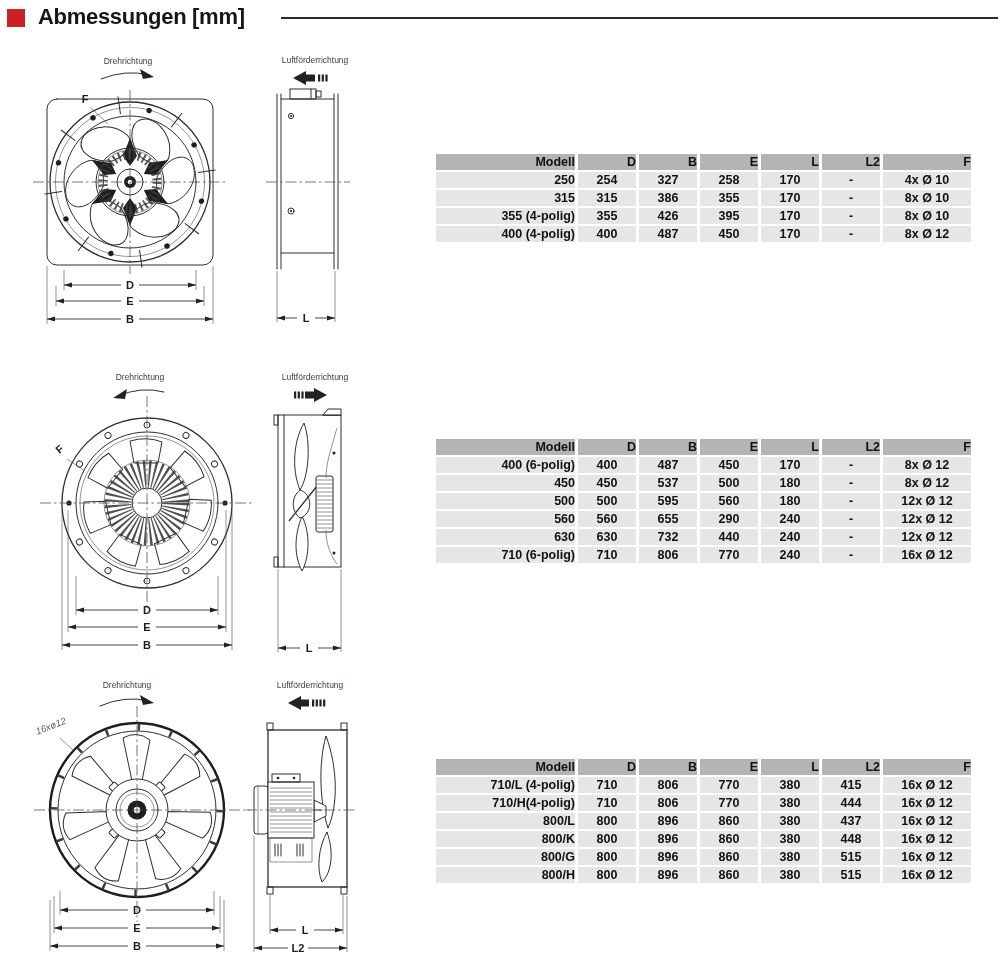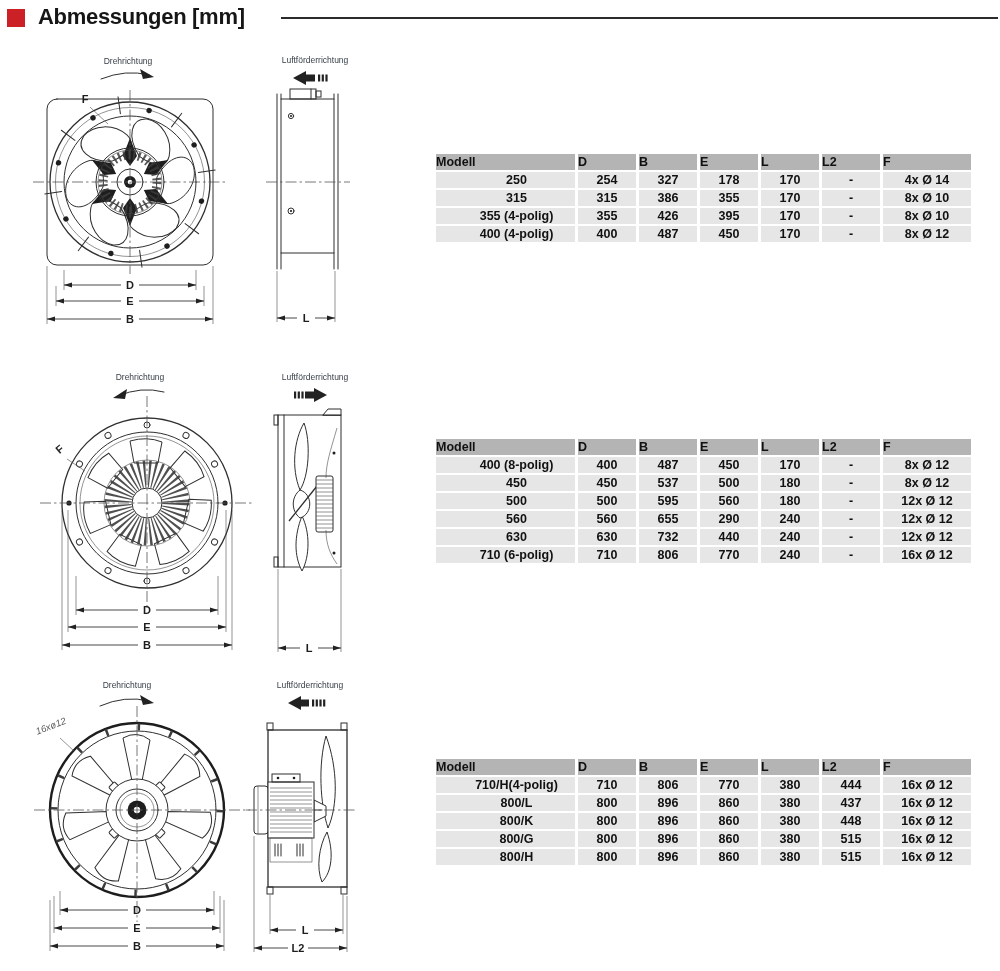--- a/index.html
+++ b/index.html
@@ -8,25 +8,25 @@
 
   
   .bullet{position:absolute;left:7px;top:9px;width:18px;height:18px;background:#cb2026;}
   .hdr-title{position:absolute;left:38px;top:4px;font-size:22px;font-weight:bold;color:#161616;
              letter-spacing:-0.3px;white-space:nowrap;}
   .hdr-rule{position:absolute;left:281px;top:17px;width:717px;height:2px;background:#2b2b2b;}
 
   
   table.spec{position:absolute;border-collapse:separate;border-spacing:3px 2px;table-layout:fixed;
              width:541px;font-family:"Liberation Sans",sans-serif;}
-  table.spec th{background:#b4b4b4;color:#111;font-size:12.5px;font-weight:bold;text-align:left;
+  table.spec th{background:#b4b4b4;color:#111;font-size:12.5px;font-weight:bold;text-align:right;
                 line-height:16px;height:16px;padding:0;}
   table.spec td{background:#e6e6e6;color:#111;font-size:12.5px;font-weight:bold;text-align:center;
                 line-height:16px;height:16px;padding:0;}
-  table.spec td.c-model{text-align:center;padding-left:22px;}
+  table.spec td.c-model{text-align:right;padding-left:22px;}
 
   
   svg.dwg{position:absolute;overflow:visible;}
   .s  {stroke:#2f2f2f;stroke-width:1;fill:none;stroke-linecap:round;}
   .s13{stroke:#2f2f2f;stroke-width:1.3;fill:none;}
   .s24{stroke:#1d1d1d;stroke-width:2.4;fill:none;}
   .sf {fill:#ffffff;stroke:#2f2f2f;stroke-width:1;}
   .sd {fill:#1e1e1e;stroke:none;}
   .thin{stroke:#4a4a4a;stroke-width:.6;fill:none;}
   .cl {stroke:#555;stroke-width:.8;fill:none;stroke-dasharray:11 3 2.5 3;}
@@ -446,24 +446,24 @@
           <th>L</th>
           <th>L2</th>
           <th>F</th>
         </tr>
       </thead>
       <tbody>
         <tr>
           <td class="c-model">250</td>
           <td class="c-num">254</td>
           <td class="c-num">327</td>
-          <td class="c-num">178</td>
+          <td class="c-num">258</td>
           <td class="c-num">170</td>
           <td class="c-num">-</td>
-          <td class="c-num">4x Ø 14</td>
+          <td class="c-num">4x Ø 10</td>
         </tr>
         <tr>
           <td class="c-model">315</td>
           <td class="c-num">315</td>
           <td class="c-num">386</td>
           <td class="c-num">355</td>
           <td class="c-num">170</td>
           <td class="c-num">-</td>
           <td class="c-num">8x Ø 10</td>
         </tr>
@@ -503,21 +503,21 @@
           <th>D</th>
           <th>B</th>
           <th>E</th>
           <th>L</th>
           <th>L2</th>
           <th>F</th>
         </tr>
       </thead>
       <tbody>
         <tr>
-          <td class="c-model">400 (8-polig)</td>
+          <td class="c-model">400 (6-polig)</td>
           <td class="c-num">400</td>
           <td class="c-num">487</td>
           <td class="c-num">450</td>
           <td class="c-num">170</td>
           <td class="c-num">-</td>
           <td class="c-num">8x Ø 12</td>
         </tr>
         <tr>
           <td class="c-model">450</td>
           <td class="c-num">450</td>
@@ -581,20 +581,29 @@
           <th>D</th>
           <th>B</th>
           <th>E</th>
           <th>L</th>
           <th>L2</th>
           <th>F</th>
         </tr>
       </thead>
       <tbody>
         <tr>
+          <td class="c-model">710/L (4-polig)</td>
+          <td class="c-num">710</td>
+          <td class="c-num">806</td>
+          <td class="c-num">770</td>
+          <td class="c-num">380</td>
+          <td class="c-num">415</td>
+          <td class="c-num">16x Ø 12</td>
+        </tr>
+        <tr>
           <td class="c-model">710/H(4-polig)</td>
           <td class="c-num">710</td>
           <td class="c-num">806</td>
           <td class="c-num">770</td>
           <td class="c-num">380</td>
           <td class="c-num">444</td>
           <td class="c-num">16x Ø 12</td>
         </tr>
         <tr>
           <td class="c-model">800/L</td>

